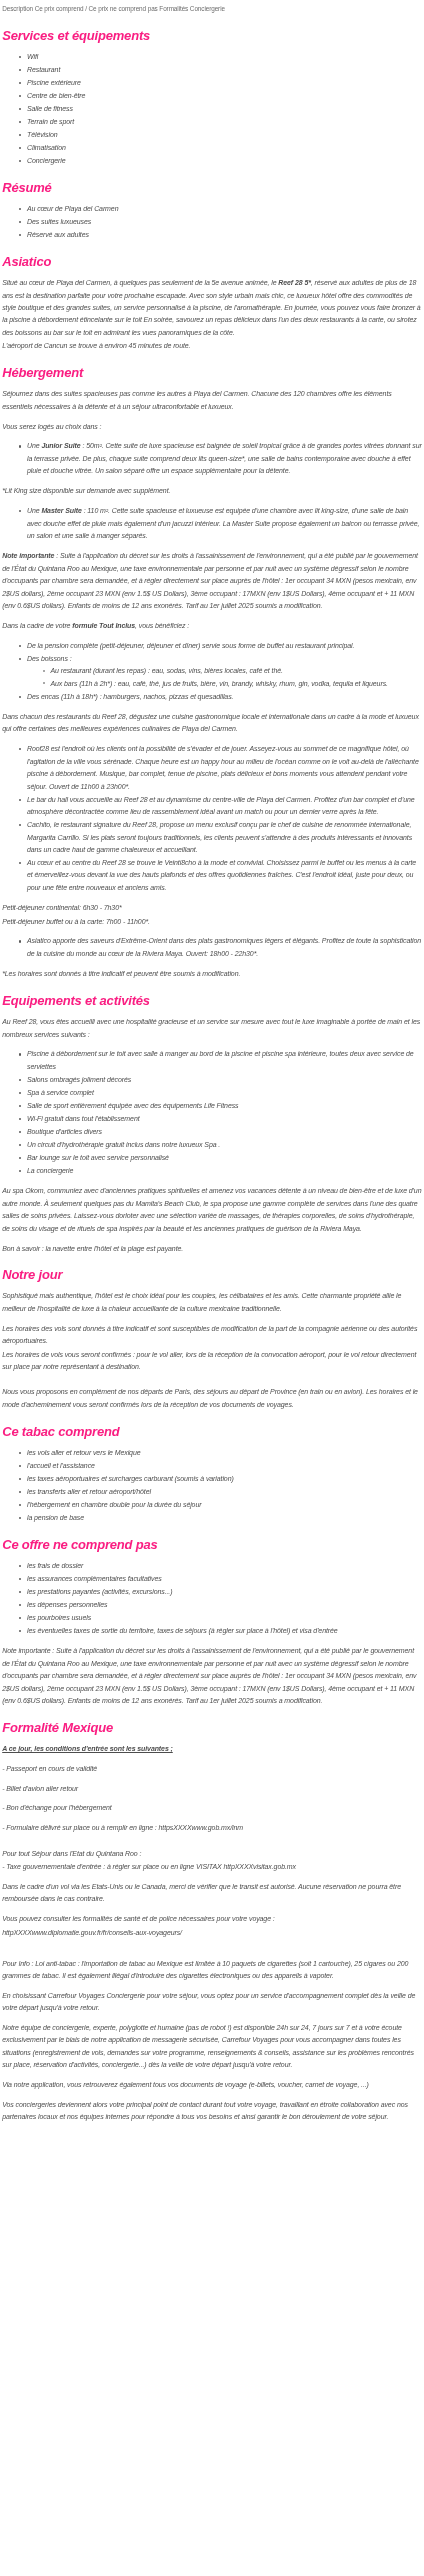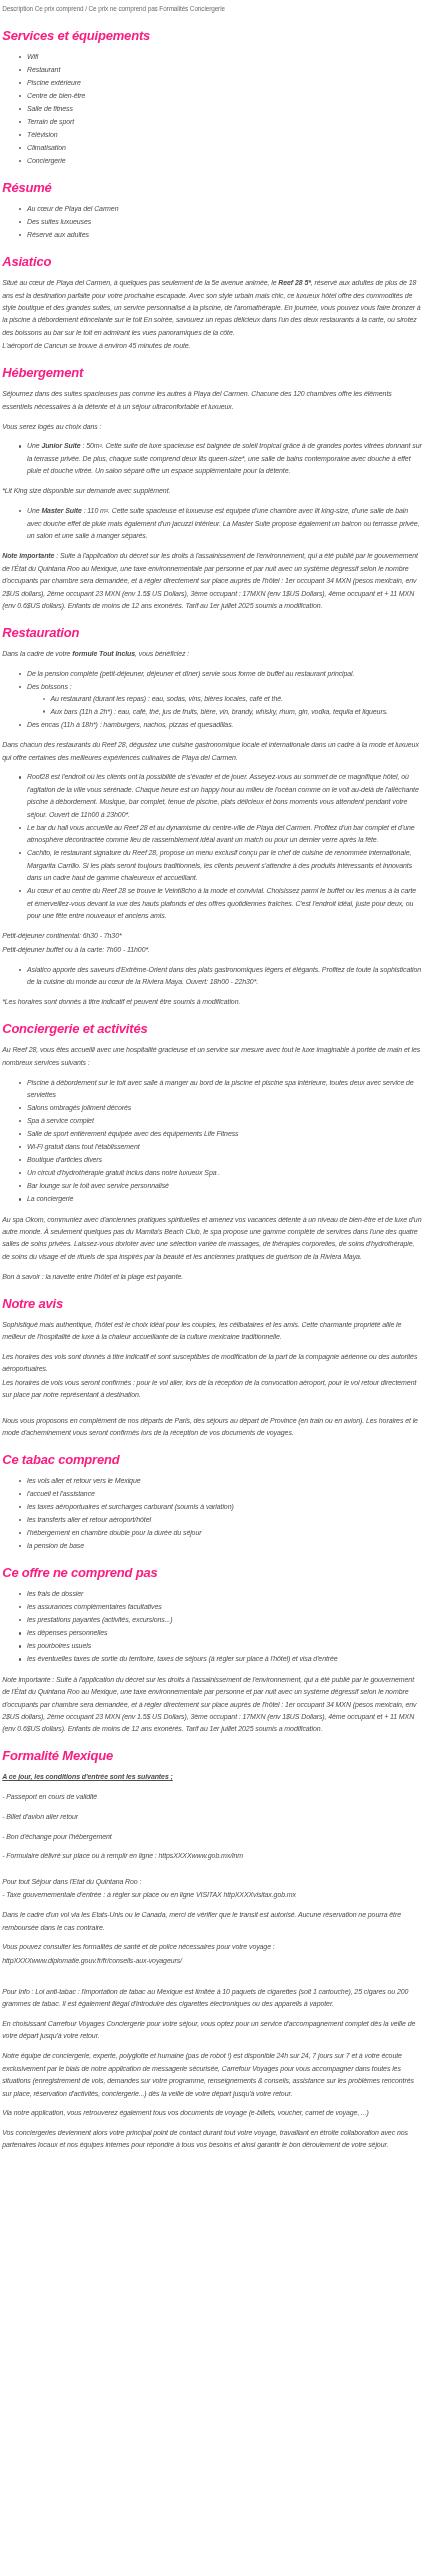--- a/index.html
+++ b/index.html
@@ -142,21 +142,20 @@
   <p class="body-text">Vous serez logés au choix dans :</p>
   <ul class="bullets">
     <li><span>Une </span><span class="b">Junior Suite</span><span> : 50m². Cette suite de luxe spacieuse est baignée de soleil tropical grâce à de grandes portes vitrées donnant sur la terrasse privée. De plus, chaque suite comprend deux lits queen-size*, une salle de bains contemporaine avec douche à effet pluie et douche vitrée. Un salon séparé offre un espace supplémentaire pour la détente.</span></li>
   </ul>
   <p class="body-text">*Lit King size disponible sur demande avec supplément.</p>
   <ul class="bullets">
     <li><span>Une </span><span class="b">Master Suite</span><span> : 110 m². Cette suite spacieuse et luxueuse est equipée d'une chambre avec lit king-size, d'une salle de bain avec douche effet de pluie mais également d'un jacuzzi intérieur. La Master Suite propose également un balcon ou terrasse privée, un salon et une salle à manger séparés.</span></li>
   </ul>
   <p class="body-text"><span class="b">Note importante</span><span> : Suite à l'application du décret sur les droits à l'assainissement de l'environnement, qui a été publié par le gouvernement de l'État du Quintana Roo au Mexique, une taxe environnementale par personne et par nuit avec un système dégressif selon le nombre d'occupants par chambre sera demandée, et à régler directement sur place auprès de l'hôtel : 1er occupant 34 MXN (pesos mexicain, env 2$US dollars), 2ème occupant 23 MXN (env 1.5$ US Dollars), 3ème occupant : 17MXN (env 1$US Dollars), 4ème occupant et + 11 MXN (env 0.6$US dollars). Enfants de moins de 12 ans exonérés. Tarif au 1er juillet 2025 soumis a modification.</span></p>
 
-  <h2 class="section-title">Restauration</h2>
   <p class="body-text"><span>Dans la cadre de votre </span><span class="b">formule Tout Inclus</span><span>, vous bénéficiez :</span></p>
   <ul class="bullets">
     <li>De la pension complète (petit-déjeuner, déjeuner et dîner) servie sous forme de buffet au restaurant principal.</li>
     <li>
       <span>Des boissons :</span>
       <ul class="sub-bullets">
         <li>Au restaurant (durant les repas) : eau, sodas, vins, bières locales, café et thé.</li>
         <li>Aux bars (11h à 2h*) : eau, café, thé, jus de fruits, bière, vin, brandy, whisky, rhum, gin, vodka, tequila et liqueurs.</li>
       </ul>
     </li>
@@ -169,37 +168,37 @@
     <li>Cachito, le restaurant signature du Reef 28, propose un menu exclusif conçu par le chef de cuisine de renommée internationale, Margarita Carrillo. Si les plats seront toujours traditionnels, les clients peuvent s'attendre à des produits intéressants et innovants dans un cadre haut de gamme chaleureux et accueillant.</li>
     <li>Au cœur et au centre du Reef 28 se trouve le Veinti8cho à la mode et convivial. Choisissez parmi le buffet ou les menus à la carte et émerveillez-vous devant la vue des hauts plafonds et des offres quotidiennes fraîches. C'est l'endroit idéal, juste pour deux, ou pour une fête entre nouveaux et anciens amis.</li>
   </ul>
   <p class="body-text tight">Petit-déjeuner continental: 6h30 - 7h30*</p>
   <p class="body-text">Petit-déjeuner buffet ou à la carte: 7h00 - 11h00*.</p>
   <ul class="bullets">
     <li>Asiatico apporte des saveurs d'Extrême-Orient dans des plats gastronomiques légers et élégants. Profitez de toute la sophistication de la cuisine du monde au cœur de la Riviera Maya. Ouvert: 18h00 - 22h30*.</li>
   </ul>
   <p class="body-text">*Les horaires sont donnés à titre indicatif et peuvent être soumis à modification.</p>
 
-  <h2 class="section-title">Conciergerie et activités</h2>
+  <h2 class="section-title">Equipements et activités</h2>
   <p class="body-text">Au Reef 28, vous êtes accueilli avec une hospitalité gracieuse et un service sur mesure avec tout le luxe imaginable à portée de main et les nombreux services suivants :</p>
   <ul class="bullets">
     <li>Piscine à débordement sur le toit avec salle à manger au bord de la piscine et piscine spa intérieure, toutes deux avec service de serviettes</li>
     <li>Salons ombragés joliment décorés</li>
     <li>Spa à service complet</li>
     <li>Salle de sport entièrement équipée avec des équipements Life Fitness</li>
     <li>Wi-Fi gratuit dans tout l'établissement</li>
     <li>Boutique d'articles divers</li>
     <li>Un circuit d'hydrothérapie gratuit inclus dans notre luxueux Spa .</li>
     <li>Bar lounge sur le toit avec service personnalisé</li>
     <li>La conciergerie</li>
   </ul>
   <p class="body-text">Au spa Okom, communiez avec d'anciennes pratiques spirituelles et amenez vos vacances détente à un niveau de bien-être et de luxe d'un autre monde. À seulement quelques pas du Mamita's Beach Club, le spa propose une gamme complète de services dans l'une des quatre salles de soins privées. Laissez-vous dorloter avec une sélection variée de massages, de thérapies corporelles, de soins d'hydrothérapie, de soins du visage et de rituels de spa inspirés par la beauté et les anciennes pratiques de guérison de la Riviera Maya.</p>
   <p class="body-text">Bon à savoir : la navette entre l'hôtel et la plage est payante.</p>
 
-  <h2 class="section-title">Notre avis</h2>
+  <h2 class="section-title">Notre jour</h2>
   <p class="body-text">Sophistiqué mais authentique, l'hôtel est le choix idéal pour les couples, les célibataires et les amis. Cette charmante propriété allie le meilleur de l'hospitalité de luxe à la chaleur accueillante de la culture mexicaine traditionnelle.</p>
 
   <p class="body-text tight">Les horaires des vols sont donnés à titre indicatif et sont susceptibles de modification de la part de la compagnie aérienne ou des autorités aéroportuaires.</p>
   <p class="body-text">Les horaires de vols vous seront confirmés : pour le vol aller, lors de la réception de la convocation aéroport, pour le vol retour directement sur place par notre représentant à destination.</p>
   <div class="spacer-sm"></div>
   <p class="body-text">Nous vous proposons en complément de nos départs de Paris, des séjours au départ de Province (en train ou en avion). Les horaires et le mode d'acheminement vous seront confirmés lors de la réception de vos documents de voyages.</p>
 
   <h2 class="section-title">Ce tabac comprend</h2>
   <ul class="bullets">
     <li>les vols aller et retour vers le Mexique</li>

